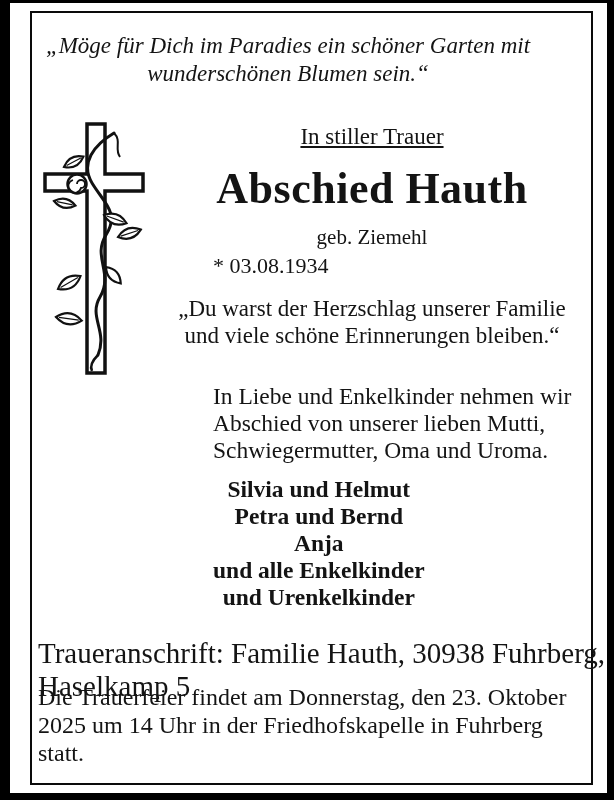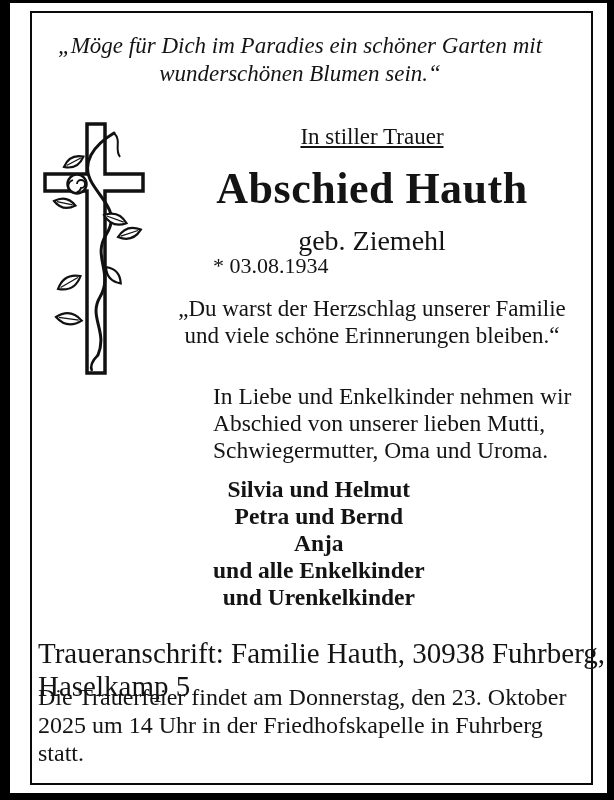--- a/index.html
+++ b/index.html
@@ -21,31 +21,31 @@
     left: 20px; top: 8px;
     width: 563px; height: 774px;
     box-sizing: border-box;
     border: 2px solid #0a0a0a;
   }
   .abs { position: absolute; }
   .pre { white-space: pre-line; }
   .center { text-align: center; }
 
   .opening-quote {
-    left: 12px; top: 29px; width: 556px;
+    left: 0; top: 29px; width: 556px;
     font-style: italic;
     font-size: 23px;
     line-height: 28px;
   }
   .cross-wrap { left: 30px; top: 118px; width: 110px; height: 256px; }
 
   .col-center { left: 162px; width: 400px; }
   .intro { top: 121px; font-size: 23px; text-decoration: underline; }
   .deceased-name { top: 160px; font-size: 44px; font-weight: bold; letter-spacing: 0.5px; }
-  .maiden { top: 222px; font-size: 28px; }
+  .maiden { top: 222px; font-size: 21px; }
   .birth { left: 203px; top: 250px; font-size: 22px; }
   .death { left: 410px; top: 250px; font-size: 22px; }
   .family-quote { top: 292px; font-size: 23px; line-height: 27px; }
 
   .message { left: 203px; top: 380px; font-size: 23.5px; line-height: 27px; }
   .mourners { left: 203px; top: 473px; font-size: 23.5px; line-height: 27px; font-weight: bold; text-align: center; }
 
   .address { left: 28px; top: 634px; font-size: 29px; }
   .service { left: 28px; top: 680px; width: 540px; font-size: 24px; line-height: 28px; }
 </style>

